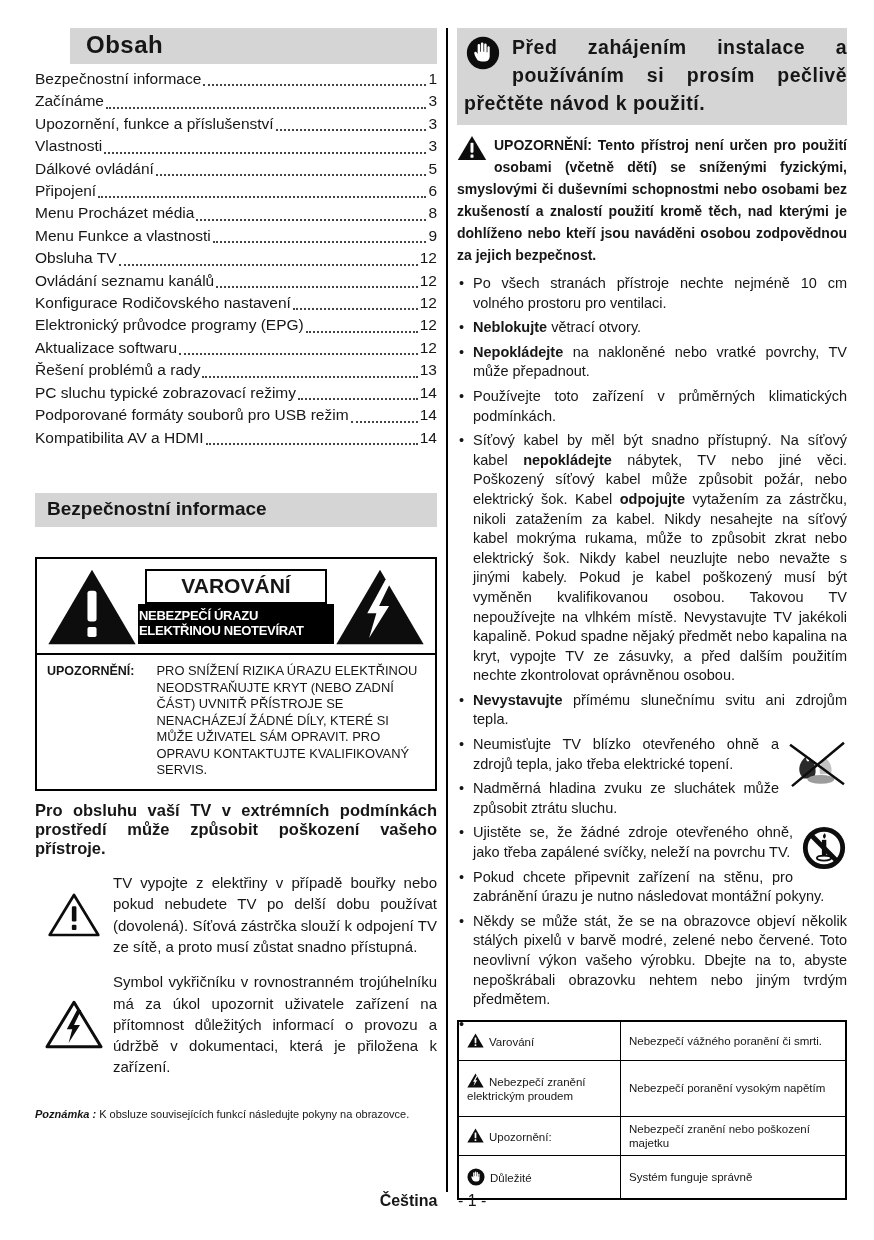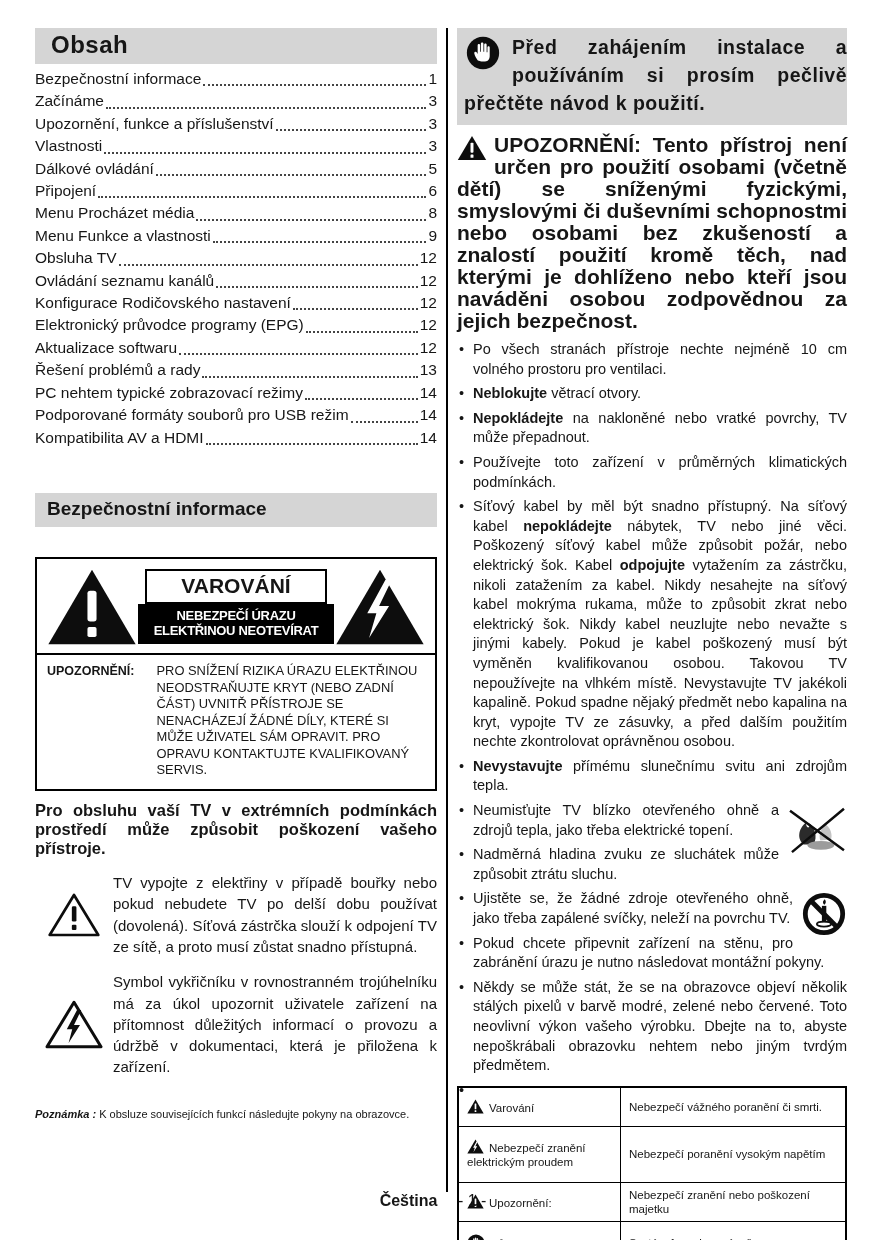--- a/index.html
+++ b/index.html
@@ -11,38 +11,38 @@
   }
   .page { position: absolute; inset: 0; }
 
   
   .col-left  { position: absolute; left: 35px;  top: 28px; width: 402px; }
   .col-right { position: absolute; left: 457px; top: 28px; width: 390px; }
   .divider   { position: absolute; left: 446px; top: 28px; width: 2px; height: 1164px; background: #000; }
 
   
   .bar { background: #d5d5d5; font-weight: bold; }
-  .bar-obsah { font-size: 24px; padding: 3px 20px 5px 16px; letter-spacing: .5px; }
+  .bar-obsah { font-size: 24px; padding: 3px 20px 5px 16px; letter-spacing: .5px; margin-left: 35px; }
   .bar-safety { font-size: 19px; padding: 5px 4px 7px 12px; margin-top: 44px; }
 
   
   .toc { margin-top: 4px; }
   .toc-row { display: flex; align-items: flex-end; font-size: 15.5px; line-height: 22.4px; }
   .toc-label { white-space: nowrap; }
   .toc-dots { flex: 1; border-bottom: 2px dotted #444; margin: 0 2px 4px 2px; min-width: 8px; }
   .toc-page { white-space: nowrap; }
 
   
   .warn-box { border: 2px solid #000; margin-top: 30px; }
   .warn-graphics { display: flex; align-items: center; justify-content: space-between; padding: 8px 9px 6px; }
   .tri-big { width: 92px; height: 80px; display: block; flex: 0 0 auto; }
   .varovani-box { width: 204px; }
   .varovani-title { border: 2px solid #000; background: #fff; text-align: center;
                     font-weight: bold; font-size: 21px; padding: 3px 0 4px; margin: 0 7px; }
-  .varovani-danger { background: #000; color: #fff; text-align: center; font-weight: bold;
+  .varovani-danger { background: #000; color: #fff; font-weight: bold;
                      font-size: 13px; line-height: 14.5px; letter-spacing: -0.3px; padding: 5px 1px 6px; }
   .warn-caution { border-top: 2px solid #000; padding: 8px 8px 10px 10px; display: flex; }
   .caution-label { font-weight: bold; font-size: 12.5px; white-space: nowrap; padding-top: 1px; }
   .caution-text { font-size: 12.9px; line-height: 16.6px; margin-left: 22px; width: 288px; }
 
   .bold-para { font-weight: bold; font-size: 16.5px; line-height: 19px; text-align: justify; margin-top: 10px; }
 
   .icon-para { display: flex; align-items: center; margin-top: 14px; }
   .icon-para .ipicon { flex: 0 0 78px; display: flex; justify-content: center; }
   .tri-out-1 { width: 54px; height: 48px; }
@@ -50,21 +50,21 @@
   .icon-para .iptext { flex: 1; font-size: 15px; line-height: 21.3px; text-align: justify; }
 
   .note-para { margin-top: 26px; font-size: 11px; line-height: 21px; text-align: justify; }
   .note-label { font-weight: bold; font-style: italic; }
 
   
   .right-header { background: #d5d5d5; padding: 5px 0 8px 7px; font-weight: bold;
                   font-size: 19.5px; line-height: 28px; text-align: justify; letter-spacing: .5px; }
   .right-header .hand-big { float: left; width: 34px; height: 34px; margin: 3px 12px 2px 2px; }
 
-  .upo-para { margin-top: 9px; font-weight: bold; font-size: 21px; line-height: 22px; text-align: justify; }
+  .upo-para { margin-top: 9px; font-weight: bold; font-size: 14px; line-height: 22px; text-align: justify; }
   .upo-para .tri-small { float: left; width: 30px; height: 26px; margin: 1px 7px 1px 0; }
 
   .bullets { margin-top: 8px; }
   .bullet { position: relative; padding-left: 16px; margin-bottom: 5px;
             font-size: 14.5px; line-height: 19.6px; text-align: justify; }
   .bullet .dot { position: absolute; left: 2px; top: 0; }
   .float-icon { float: right; margin: 2px 0 2px 8px; }
   .fire-icon { width: 60px; height: 52px; }
   .nocandle-icon { width: 46px; height: 46px; }
 
@@ -205,21 +205,21 @@
           <span class="toc-label">Aktualizace softwaru</span>
           <span class="toc-dots"></span>
           <span class="toc-page">12</span>
         </div>
       <div class="toc-row">
           <span class="toc-label">Řešení problémů a rady</span>
           <span class="toc-dots"></span>
           <span class="toc-page">13</span>
         </div>
       <div class="toc-row">
-          <span class="toc-label">PC nehtem typické zobrazovací režimy</span>
+          <span class="toc-label">PC sluchu typické zobrazovací režimy</span>
           <span class="toc-dots"></span>
           <span class="toc-page">14</span>
         </div>
       <div class="toc-row">
           <span class="toc-label">Podporované formáty souborů pro USB režim</span>
           <span class="toc-dots"></span>
           <span class="toc-page">14</span>
         </div>
       <div class="toc-row">
           <span class="toc-label">Kompatibilita AV a HDMI</span>

